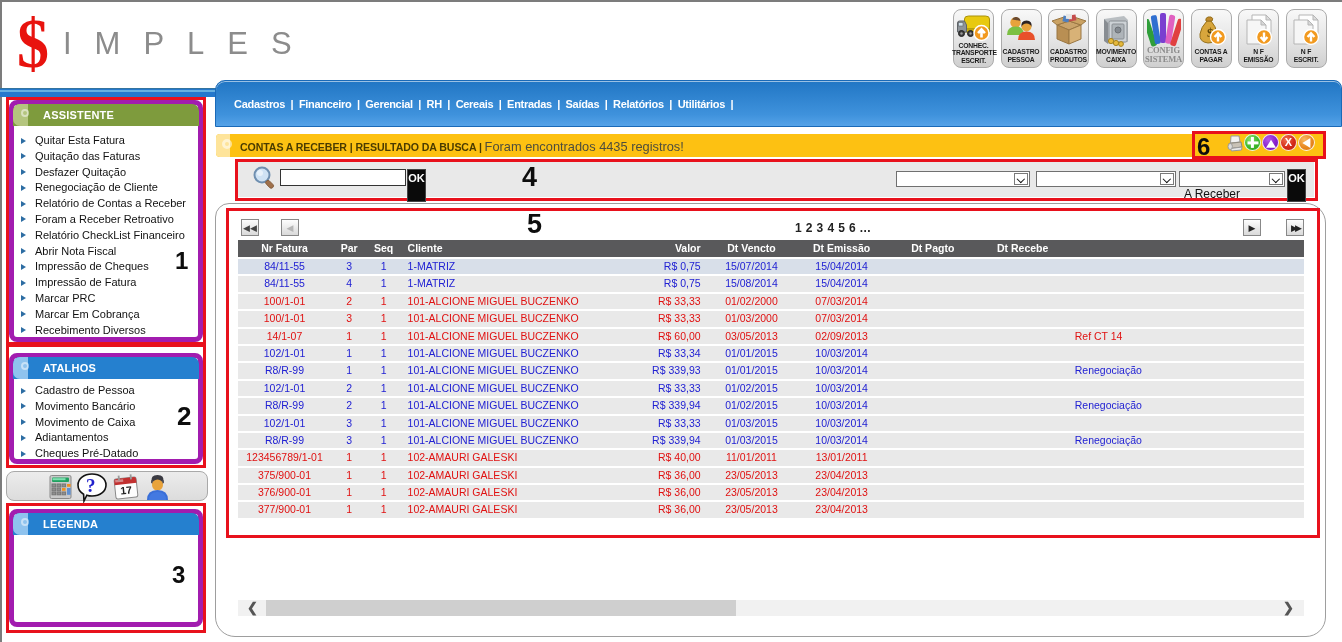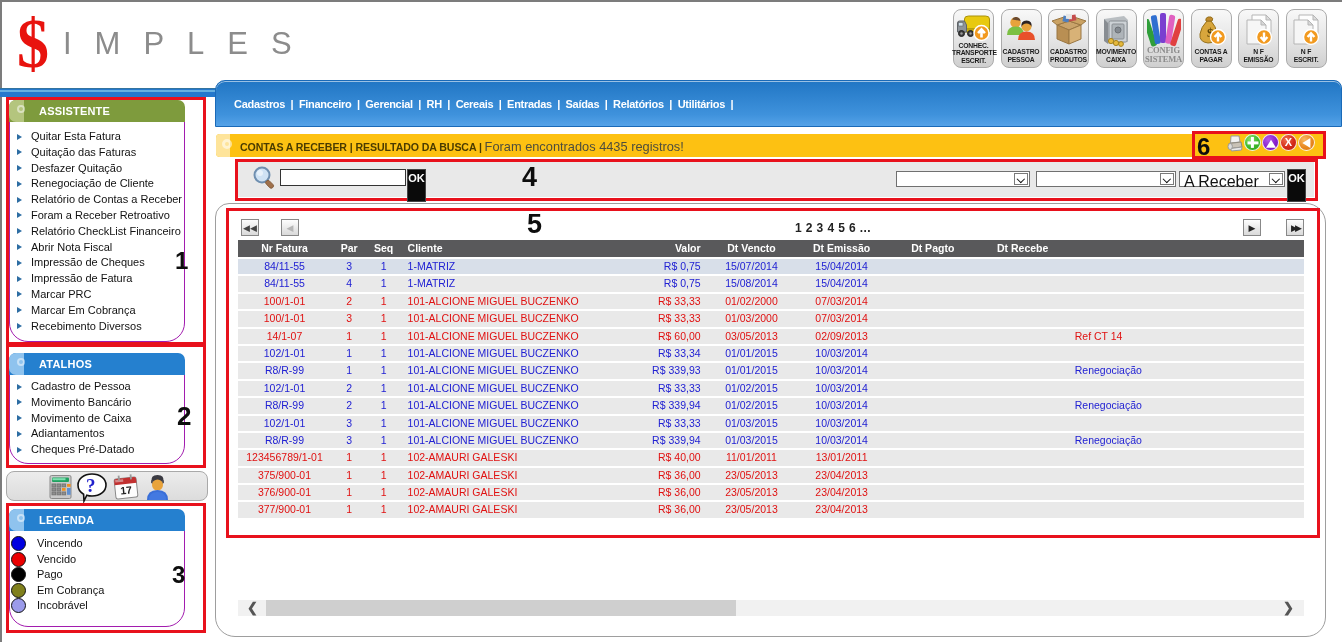--- a/index.html
+++ b/index.html
@@ -34,38 +34,38 @@
 .rnum { position:absolute; font-weight:bold; color:#0d0d0d; }
 
 #spanel { left:238px; top:162px; width:1076px; height:35px; background:#e9e9e9; }
 
 #rpanel { left:215px; top:203px; width:1111px; height:434px; background:#fff; border:1px solid #9e9e9e; border-radius:14px 20px 20px 20px; }
 
 #hscroll { left:238px; top:600px; width:1066px; height:16px; background:#f1f1f1; }
 #hthumb { left:266px; top:600px; width:470px; height:16px; background:#cfcfcf; }
 .sarr { position:absolute; top:600px; font-size:13px; font-weight:bold; color:#555; line-height:16px; }
 
-.scard { position:absolute; left:9px; width:176px; background:#fff; border:1px solid #a21caf; border-radius:19px; }
+.scard { position:absolute; left:9px; width:194px; background:#fff; border:5px solid #a21caf; border-radius:8px; }
 .shead { position:relative; height:22px; border-radius:7px 7px 0 0; margin:-1px -1px 0 -1px; }
 .shead .tab { position:absolute; left:0; top:0; width:15px; height:22px; border-radius:7px 0 0 7px; }
 .shead .ring { position:absolute; left:8px; top:5px; width:8px; height:8px; border:2.5px solid rgba(255,255,255,.5); border-radius:50%; }
 .shead .htx { position:absolute; left:30px; top:5px; font-size:11px; font-weight:bold; color:#fff; letter-spacing:.2px; }
 .ghead { background:#7e9b3d; }
 .ghead .tab { background:#b4c57e; }
 .bhead { background:#2580cf; }
 .bhead .tab { background:#8fc3ee; }
 .sitem { position:relative; padding-left:21px; font-size:11px; color:#111; height:15.8px; line-height:15.8px; white-space:nowrap; }
 .sitem:before { content:""; position:absolute; left:7px; top:4.5px; width:0; height:0; border-left:5px solid #2d6da3; border-top:3.5px solid transparent; border-bottom:3.5px solid transparent; }
 .litem { position:relative; padding-left:27px; font-size:11px; color:#111; height:15.5px; line-height:15.5px; white-space:nowrap; }
 .ldot { position:absolute; left:1px; width:15px; height:15px; border-radius:50%; border:1.6px solid #111; }
 
 .okbtn { width:19px; height:33px; background:#0a0a0a; color:#fff; font-size:11px; font-weight:bold; text-align:center; line-height:17px; border:1px solid #444; }
 .ddl { position:absolute; height:16px; background:#fff; border:1px solid #707070; }
 .ddl .dda { position:absolute; right:1px; top:1px; width:14px; height:12px; border:1px solid #7a7a7a; background:#fff; } .ddl .dda:after { content:""; position:absolute; left:3.2px; top:2.4px; width:4.6px; height:4.6px; border-right:1.8px solid #111; border-bottom:1.8px solid #111; transform:rotate(45deg); }
-.ddtx { position:absolute; left:4px; top:1px; font-size:16px; color:#111; }
+.ddtx { position:absolute; left:4px; top:15px; font-size:12px; color:#111; }
 
 .cico { position:absolute; top:134px; width:17px; height:17px; border-radius:50%; border:1px solid rgba(255,255,255,.85); }
 .cico .plus { position:absolute; left:50%; top:50%; transform:translate(-50%,-50%); width:11px; height:3.2px; background:#fff; }
 .cico .plus:after { content:""; position:absolute; left:50%; top:50%; transform:translate(-50%,-50%); width:3.2px; height:11px; background:#fff; }
 .cico .triup { position:absolute; left:50%; top:50%; transform:translate(-50%,-42%); width:0; height:0; border-left:5.5px solid transparent; border-right:5.5px solid transparent; border-bottom:8px solid #fff; }
 .cico .trile { position:absolute; left:50%; top:50%; transform:translate(-58%,-50%); width:0; height:0; border-top:5.5px solid transparent; border-bottom:5.5px solid transparent; border-right:8px solid #fff; }
 .cico .xx { position:absolute; left:0; top:1px; width:100%; text-align:center; color:#fff; font-size:11px; font-weight:bold; font-family:"Liberation Sans",sans-serif; }
 
 
 .pgbtn { width:18px; height:17px; background:linear-gradient(#fdfdfd,#d9d9d9); border:1px solid #888; text-align:center; font-size:9px; line-height:16px; }
@@ -283,27 +283,20 @@
         <path d="M4 26 Q4 18 12.5 18 Q21 18 21 26 Z" fill="#4a80e8" opacity="0.6"></path>
       </svg>
   </div>
 
   <div class="scard" style="top:509px; height:118px;">
     <div class="shead bhead">
         <div class="tab"></div>
         <div class="ring"></div>
         <div class="htx">LEGENDA</div>
       </div>
-    <div style="padding-top:5px;">
-      <div class="litem"><span class="ldot" style="background:#0000e0;"></span>Vincendo</div>
-      <div class="litem"><span class="ldot" style="background:#ea0000;"></span>Vencido</div>
-      <div class="litem"><span class="ldot" style="background:#000;"></span>Pago</div>
-      <div class="litem"><span class="ldot" style="background:#80801c;"></span>Em Cobrança</div>
-      <div class="litem"><span class="ldot" style="background:#9b9bea;"></span>Incobrável</div>
-    </div>
   </div>
   <div class="abs" id="rpanel"></div>
 
   <div class="rbox" style="left:6px; top:97px; width:200px; height:248px;"></div>
   <div class="rnum" style="left:175px; top:247px; font-size:24px;">1</div>
   <div class="rbox" style="left:6px; top:344px; width:200px; height:124px;"></div>
   <div class="rnum" style="left:177px; top:401px; font-size:26px;">2</div>
   <div class="rbox" style="left:6px; top:503px; width:200px; height:130px;"></div>
   <div class="rnum" style="left:172px; top:561px; font-size:24px;">3</div>
   <div class="rbox" style="left:235px; top:159px; width:1083px; height:42px;"></div>

